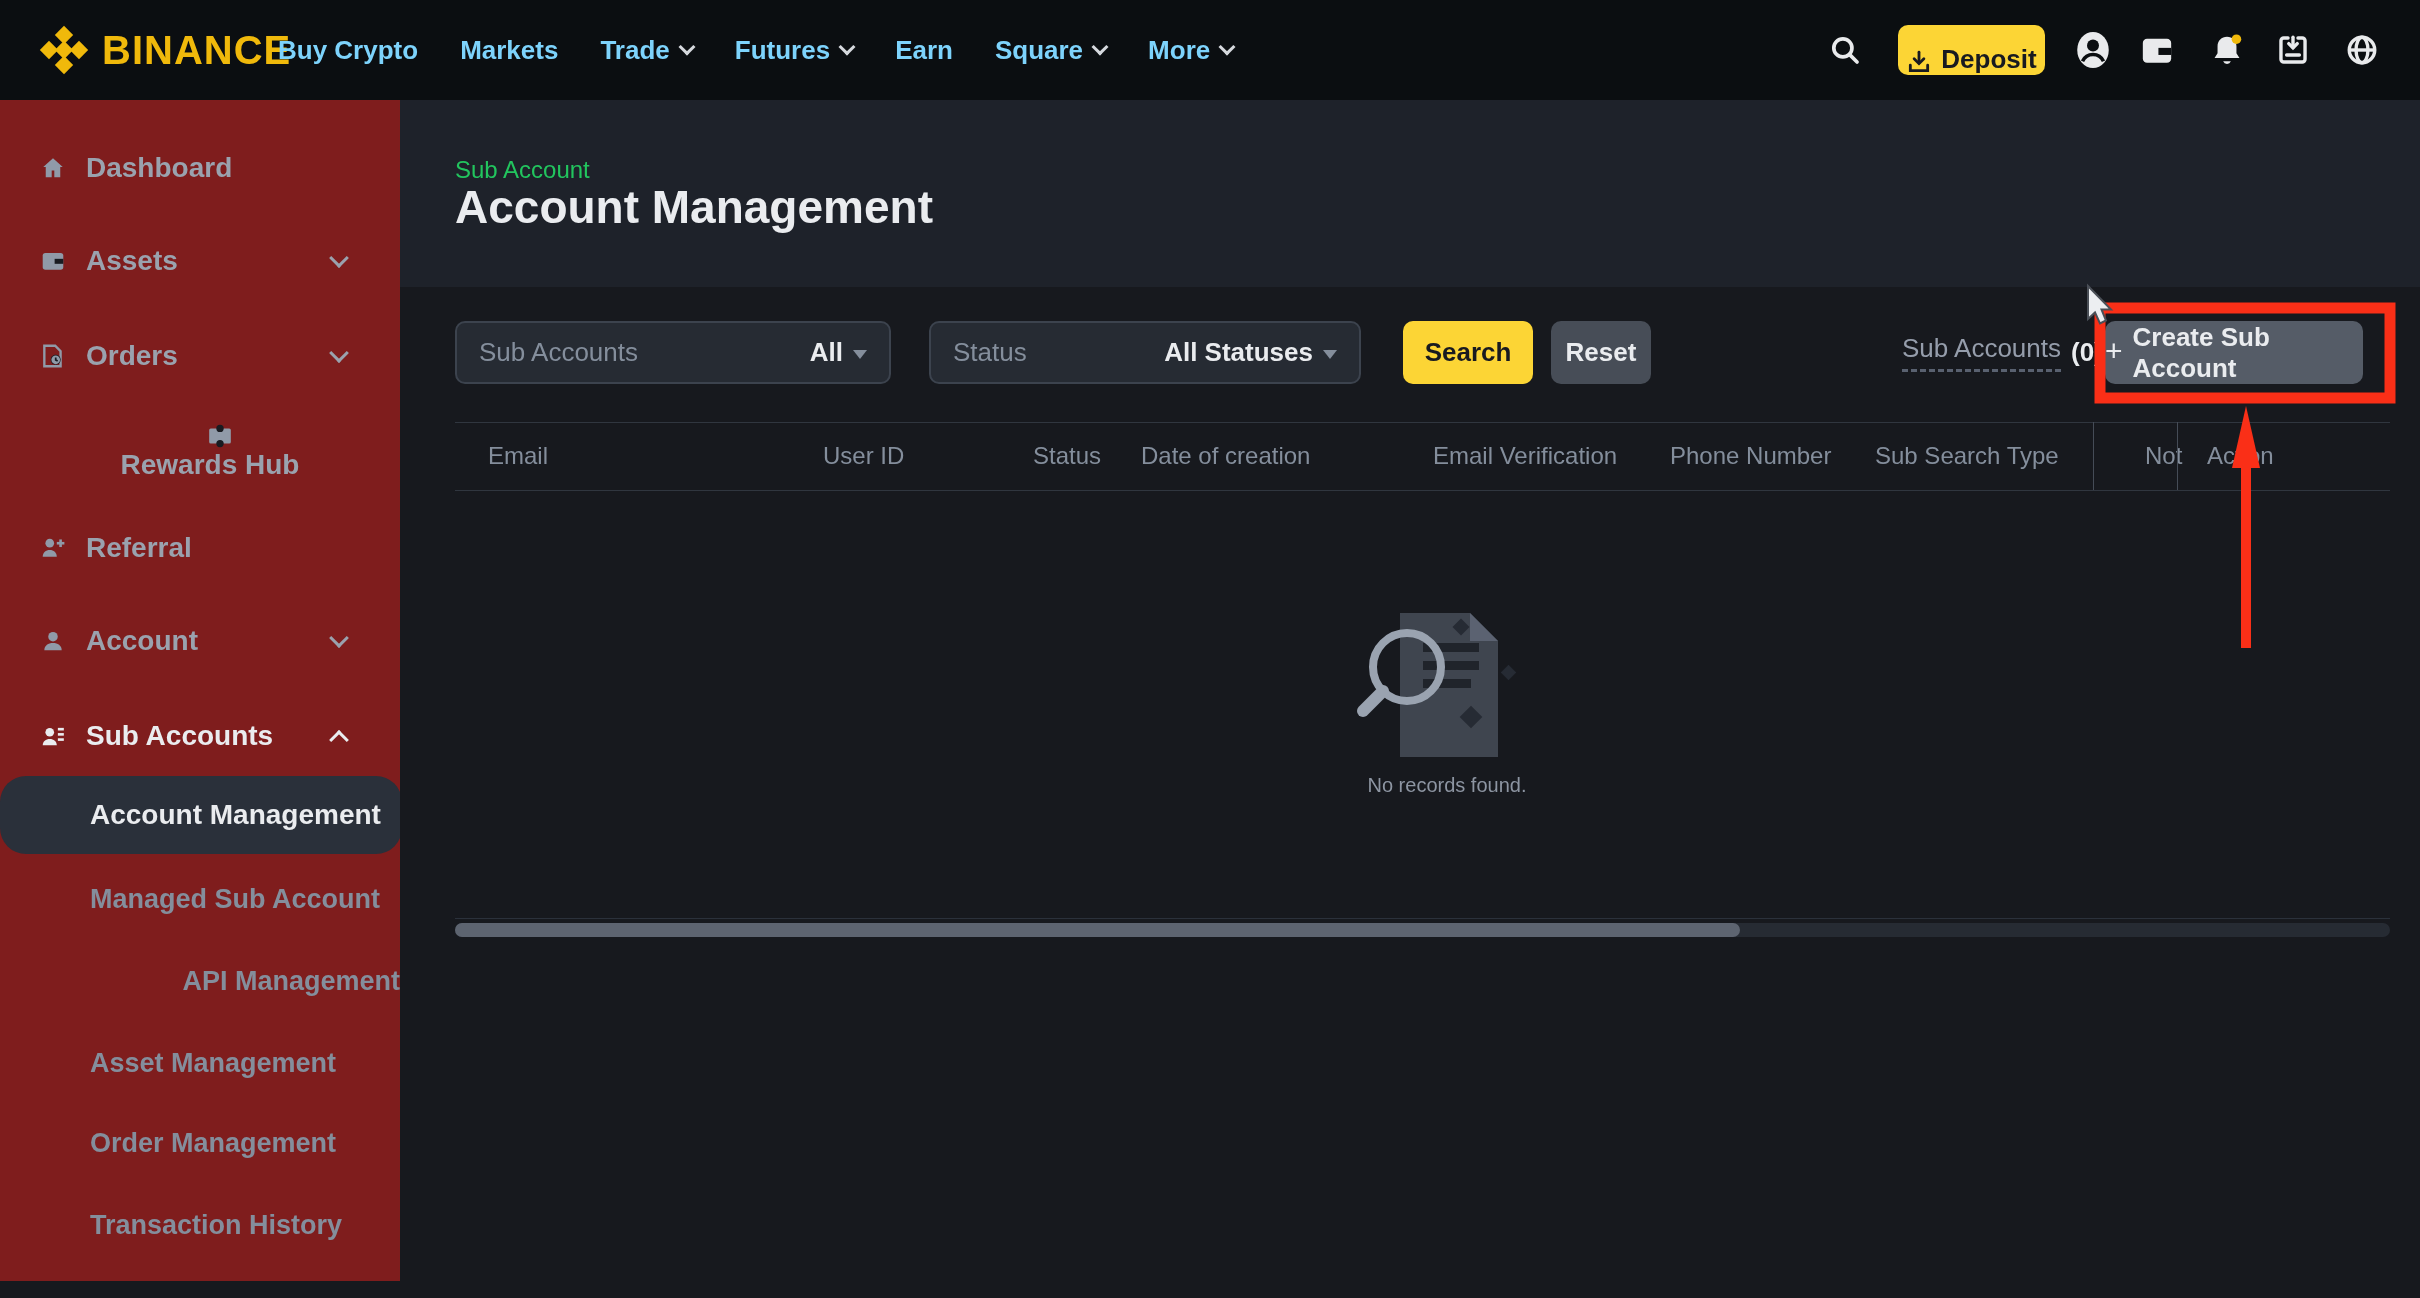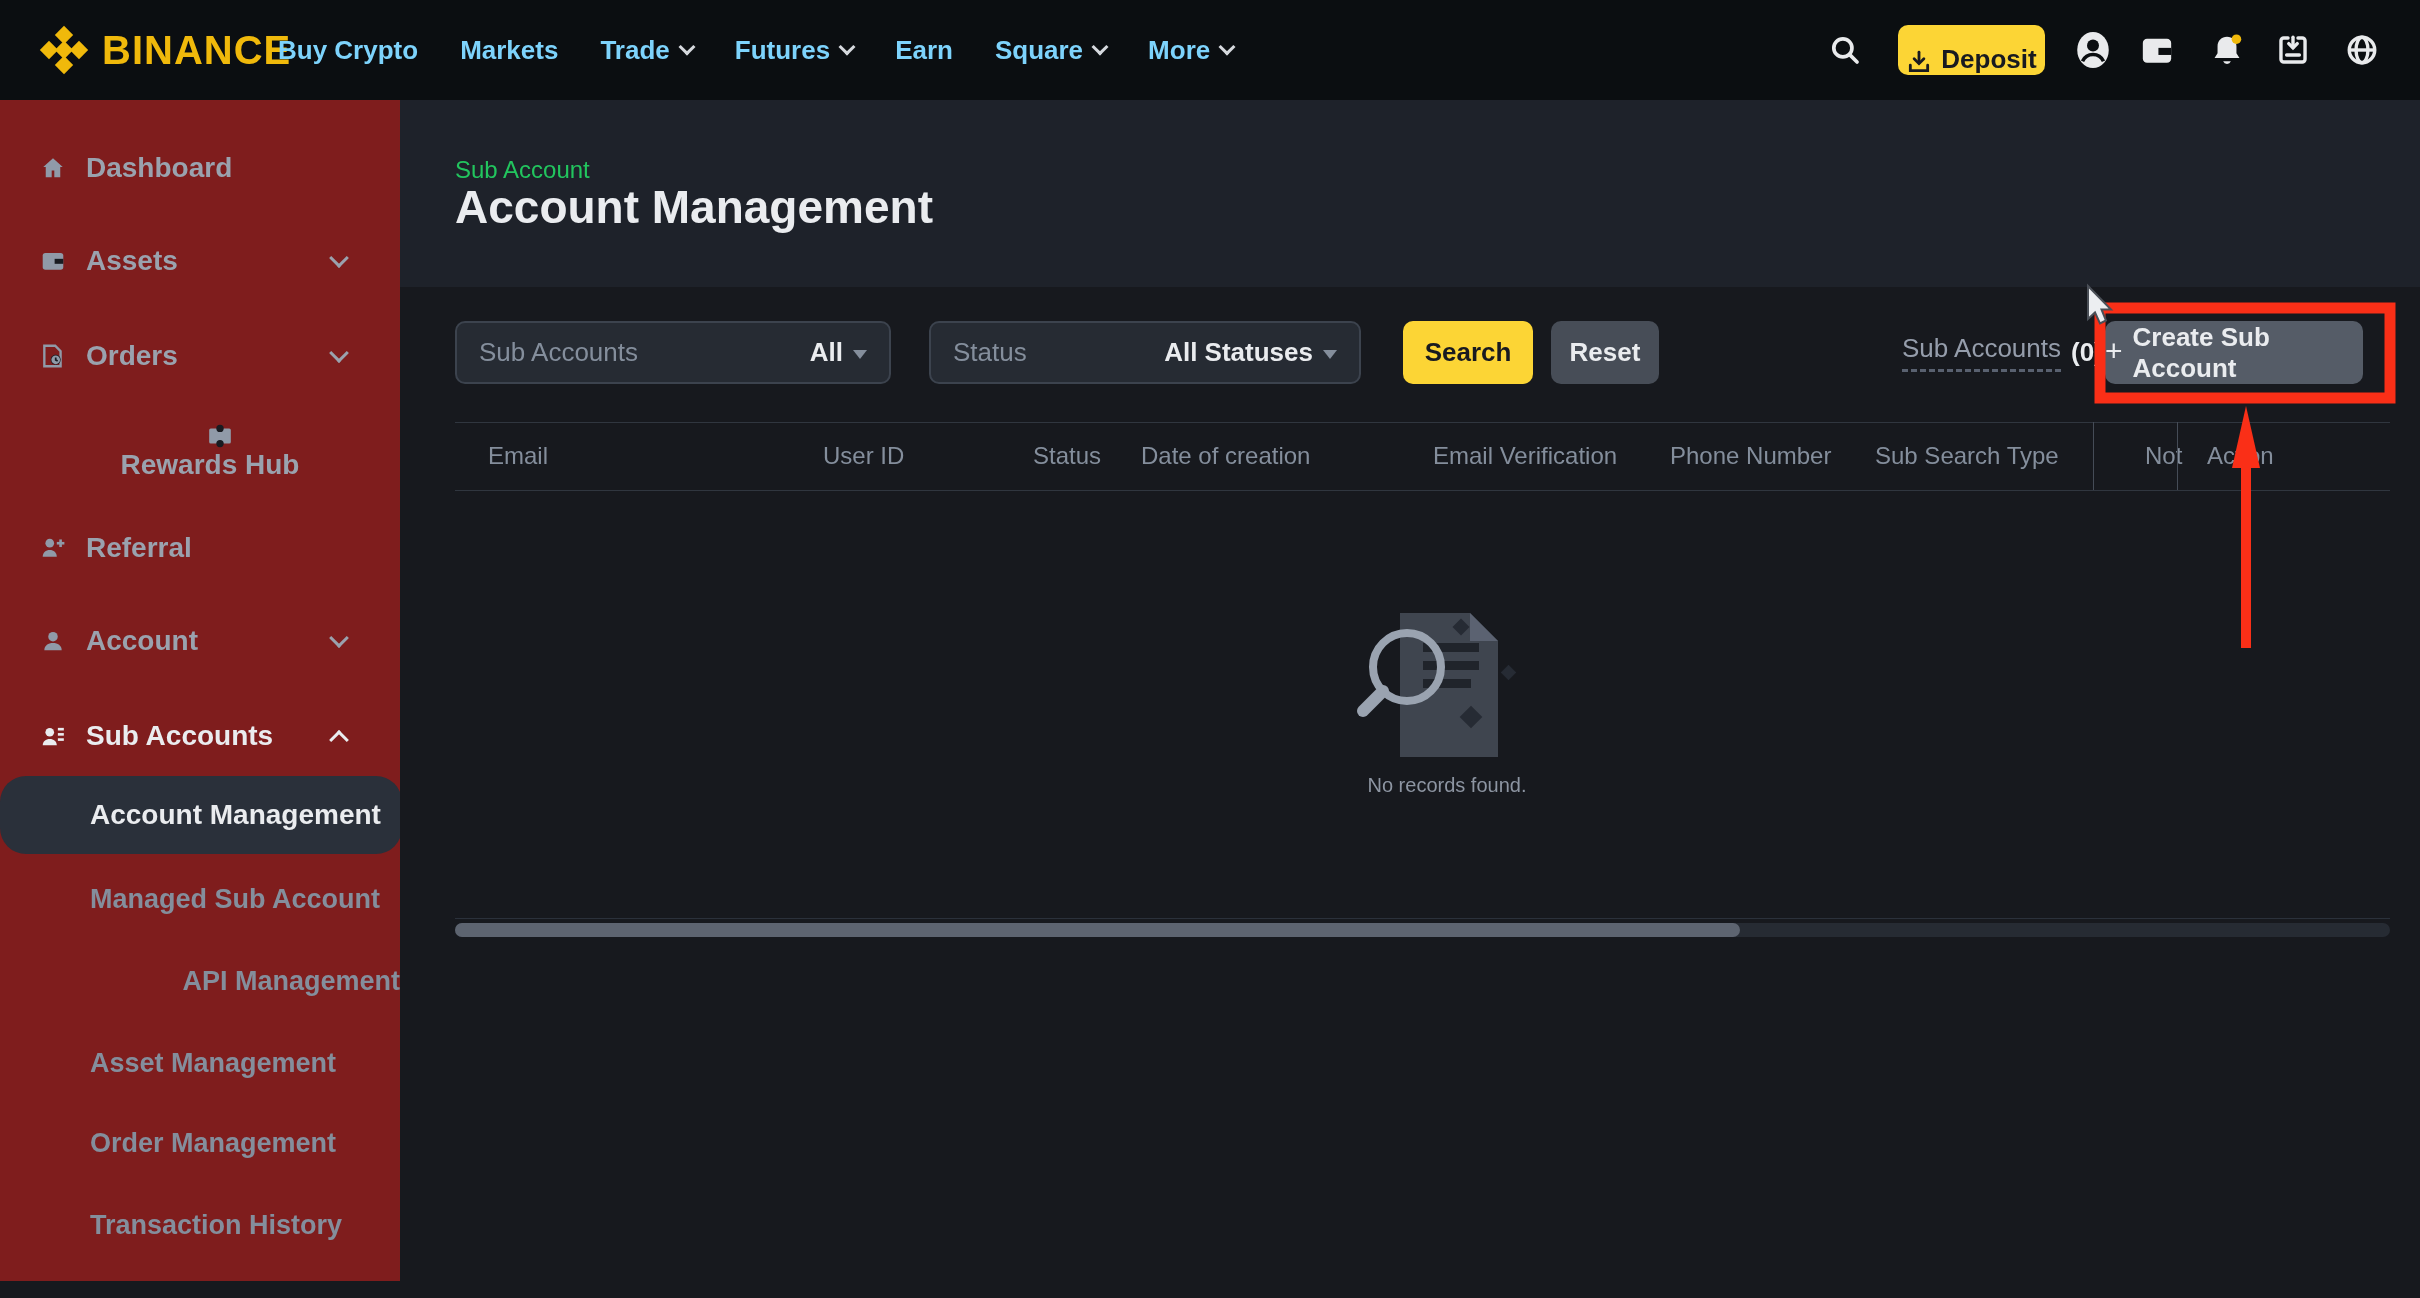--- a/index.html
+++ b/index.html
@@ -39,21 +39,21 @@
   #page-title{position:absolute;left:55px;top:80px;font-size:46px;font-weight:700;color:#eaecef;}
   .field{position:absolute;top:221px;height:63px;background:#262b33;border:2px solid #3c434e;border-radius:10px;
     box-sizing:border-box;display:flex;align-items:center;justify-content:space-between;padding:0 22px;cursor:pointer;}
   .field .flabel{font-size:26px;color:#848e9c;}
   .field .fval{font-size:26px;font-weight:700;color:#eaecef;display:flex;align-items:center;}
   .fcaret{width:0;height:0;border-left:7px solid transparent;border-right:7px solid transparent;
     border-top:9px solid #848e9c;margin-left:10px;margin-top:3px;}
   .btn{position:absolute;top:221px;height:63px;border-radius:10px;display:flex;align-items:center;justify-content:center;
     font-size:26px;font-weight:700;cursor:pointer;}
   #search-btn{left:1003px;width:130px;background:#fcd535;color:#181a20;}
-  #reset-btn{left:1151px;width:108px;background:#474d57;color:#eaecef;}
+  #reset-btn{left:1151px;width:100px;background:#474d57;color:#eaecef;}
   #count-wrap{position:absolute;left:1502px;top:221px;height:63px;display:flex;align-items:center;gap:10px;}
   #count-link{font-size:26px;color:#959dab;border-bottom:3px dashed #596170;padding-bottom:5px;cursor:pointer;}
   #count-val{font-size:26px;font-weight:700;color:#eaecef;}
   #create-btn{left:1705px;width:258px;background:#555c67;color:#eaecef;gap:10px;}
   #create-btn .plus{font-size:30px;font-weight:400;margin-top:-3px;}
   .hline{position:absolute;height:1px;background:#30363f;}
   .vline{position:absolute;width:1px;top:322px;height:68px;background:#454c57;}
   .th{position:absolute;top:322px;height:68px;display:flex;align-items:center;font-size:24px;color:#848e9c;white-space:nowrap;}
   #empty-text{position:absolute;left:847px;top:674px;width:400px;text-align:center;font-size:20px;color:#8d95a2;}
   #scroll-track{position:absolute;left:55px;top:823px;width:1935px;height:14px;background:#262b33;border-radius:7px;}

